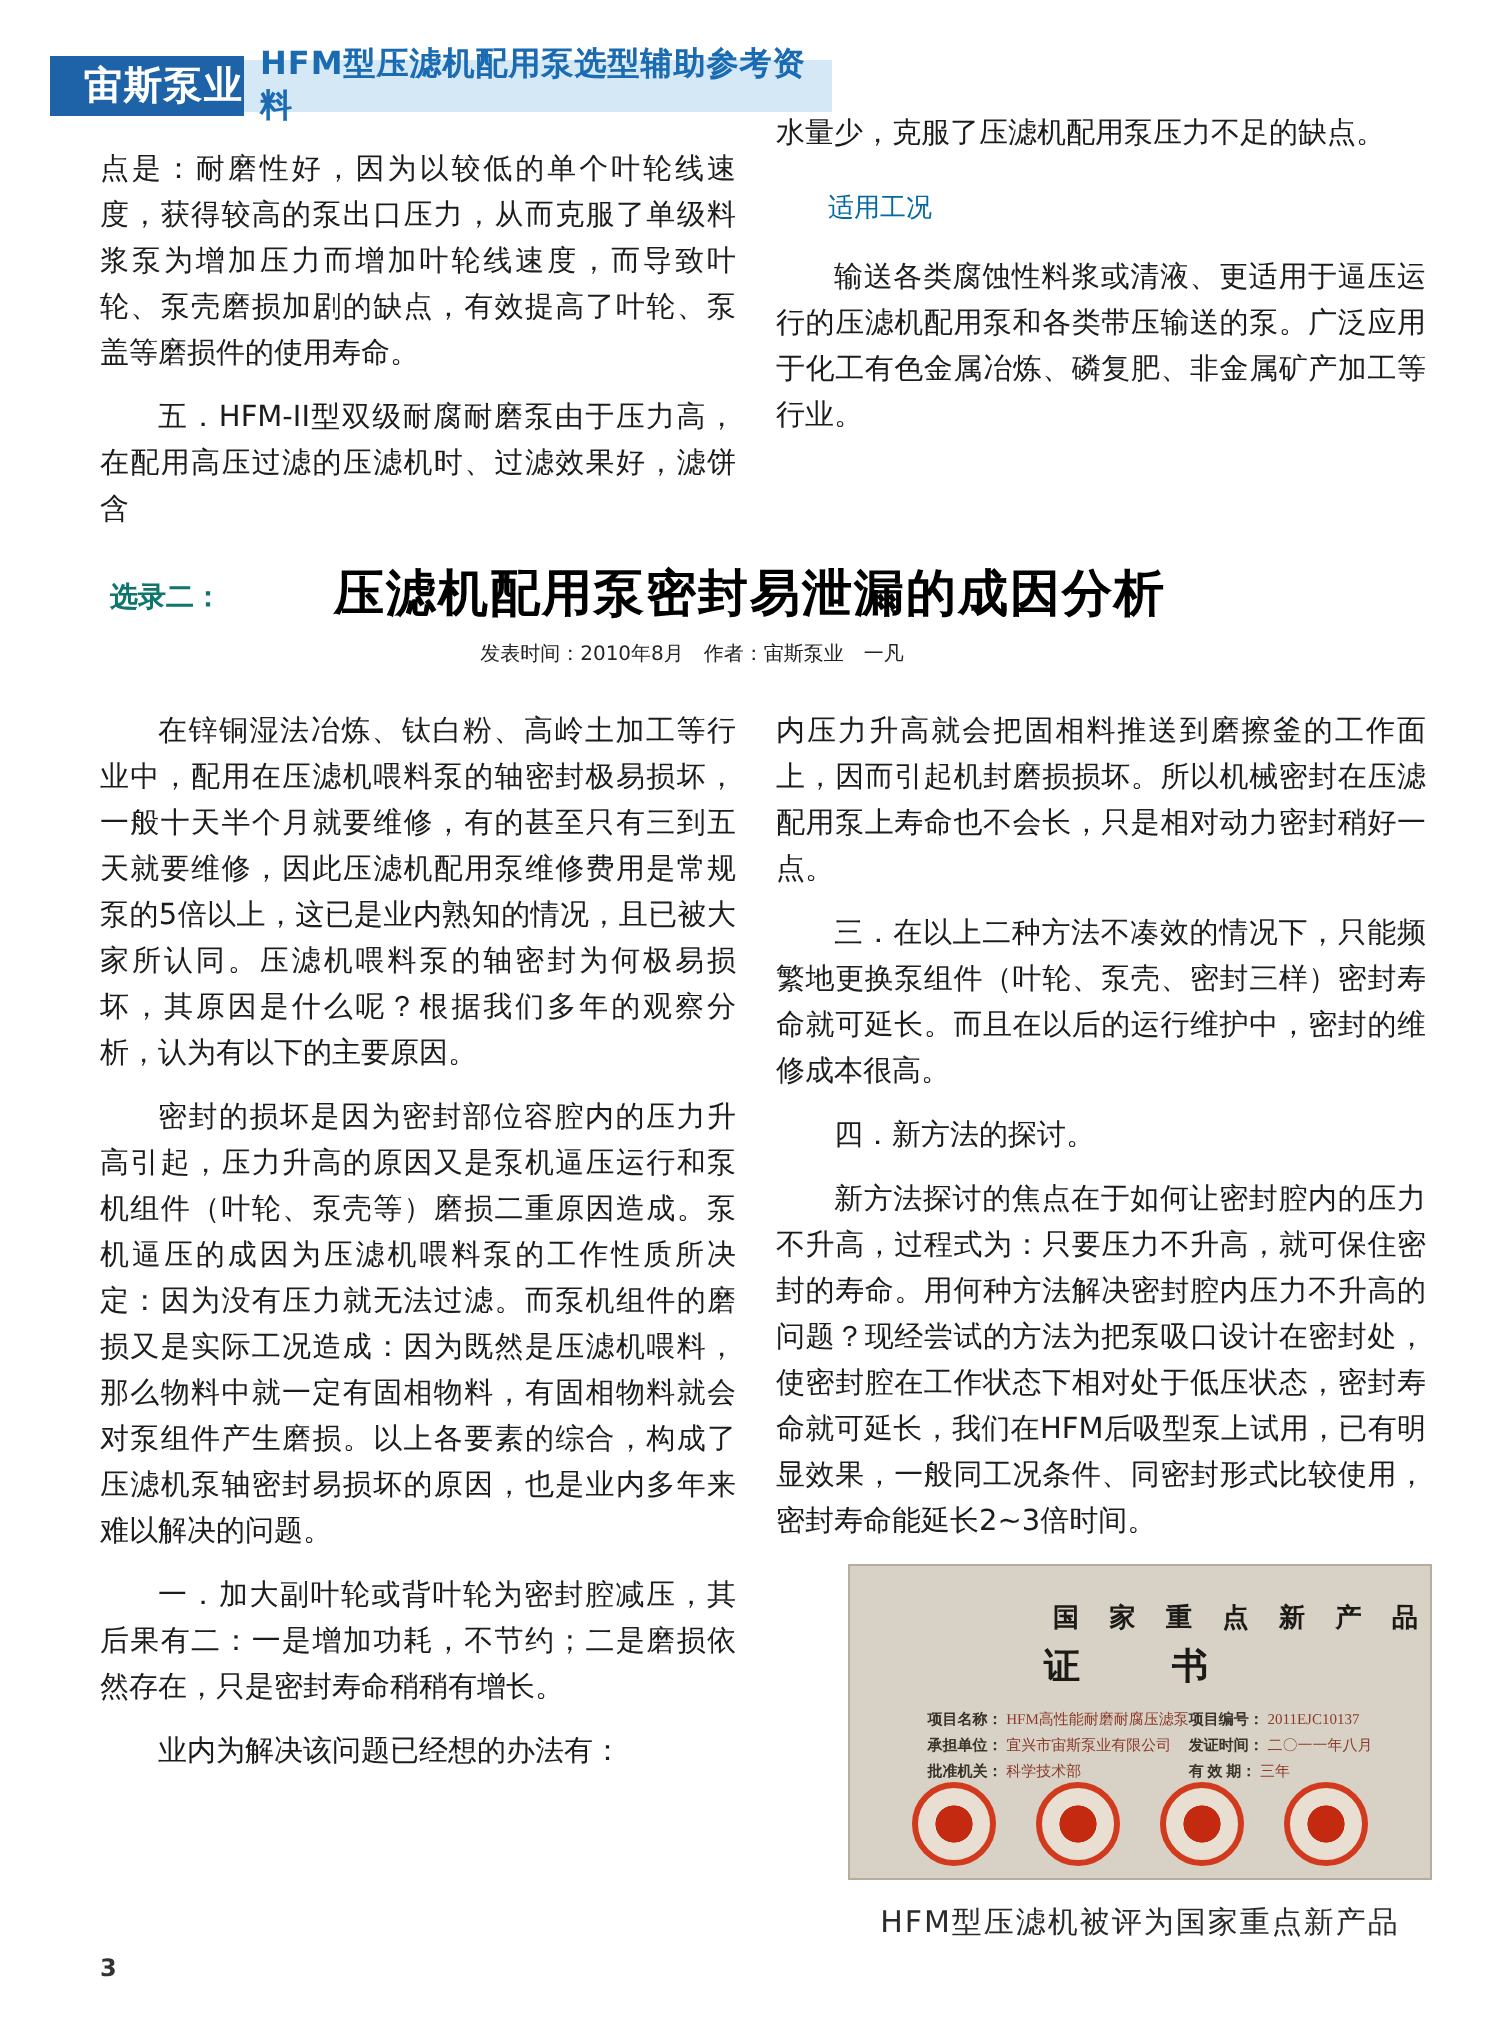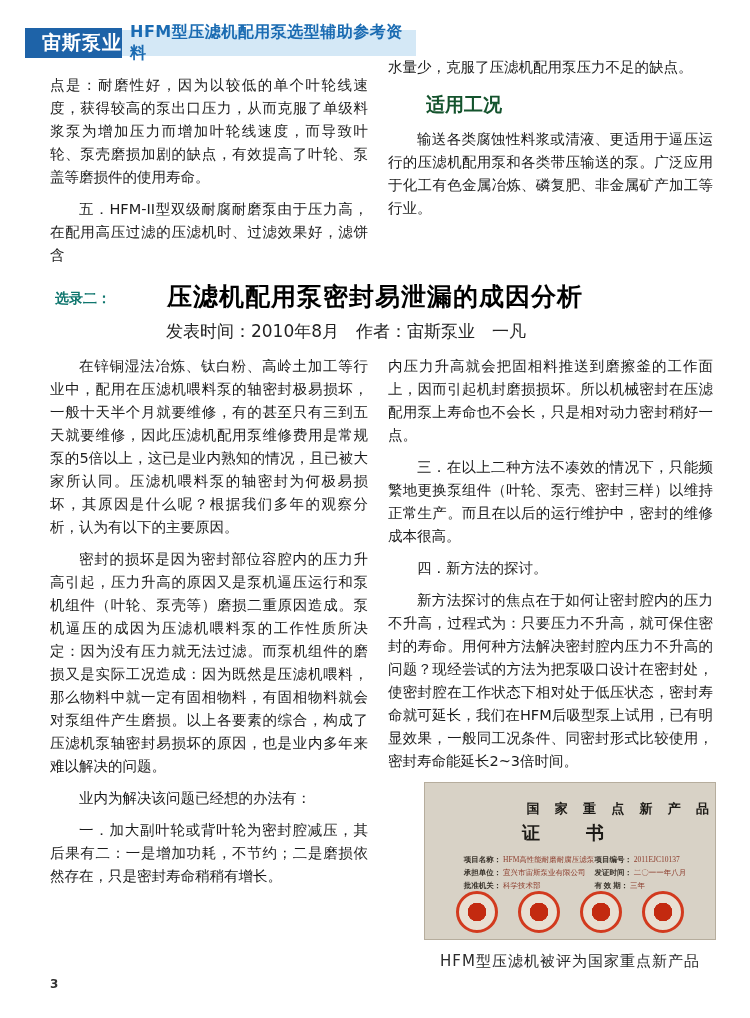--- a/index.html
+++ b/index.html
@@ -32,40 +32,40 @@
     padding-left:8px;
     letter-spacing:0.5px;
   }
   
   .col{position:absolute;font-size:14.5px;line-height:23px;text-align:justify;}
   .intro-left{left:50px;top:74px;width:318px;}
   .intro-right{left:388px;top:56px;width:325px;}
   .col p{margin:0 0 9px 0;text-indent:2em;}
   .col p.no-indent{text-indent:0;}
   .section-heading{
-    font-weight:bold;font-size:19px;
+    font-weight:normal;font-size:13px;
     margin:14px 0 12px 0;
     text-indent:2em;
-    color:#14532d;
+    color:#0369a1;
   }
   
   .excerpt-label{
     position:absolute;left:55px;top:290px;
     color:#0f766e;font-weight:bold;font-size:14px;
   }
   .article-title{
     position:absolute;left:0;top:280px;width:750px;
     text-align:center;
     font-family:"Liberation Serif","DejaVu Serif",serif;
     font-weight:bold;font-size:25px;color:#000;
     letter-spacing:1px;
   }
   .article-meta{
     position:absolute;left:0;top:320px;width:692px;
-    text-align:center;font-size:17px;color:#222;
+    text-align:center;font-size:10px;color:#222;
   }
   
   .article-left{left:50px;top:355px;width:318px;}
   .article-right{left:388px;top:355px;width:325px;}
   
   .certificate{
     width:292px;height:158px;
     margin:4px 0 0 36px;
     background:#d8d2c6;
     border:1px solid #b6ad9d;
@@ -133,27 +133,27 @@
     <p>输送各类腐蚀性料浆或清液、更适用于逼压运行的压滤机配用泵和各类带压输送的泵。广泛应用于化工有色金属冶炼、磷复肥、非金属矿产加工等行业。</p>
   </div>
 
   <div class="excerpt-label">选录二：</div>
   <div class="article-title">压滤机配用泵密封易泄漏的成因分析</div>
   <div class="article-meta">发表时间：2010年8月　作者：宙斯泵业　一凡</div>
 
   <div class="col article-left">
     <p>在锌铜湿法冶炼、钛白粉、高岭土加工等行业中，配用在压滤机喂料泵的轴密封极易损坏，一般十天半个月就要维修，有的甚至只有三到五天就要维修，因此压滤机配用泵维修费用是常规泵的5倍以上，这已是业内熟知的情况，且已被大家所认同。压滤机喂料泵的轴密封为何极易损坏，其原因是什么呢？根据我们多年的观察分析，认为有以下的主要原因。</p>
     <p>密封的损坏是因为密封部位容腔内的压力升高引起，压力升高的原因又是泵机逼压运行和泵机组件（叶轮、泵壳等）磨损二重原因造成。泵机逼压的成因为压滤机喂料泵的工作性质所决定：因为没有压力就无法过滤。而泵机组件的磨损又是实际工况造成：因为既然是压滤机喂料，那么物料中就一定有固相物料，有固相物料就会对泵组件产生磨损。以上各要素的综合，构成了压滤机泵轴密封易损坏的原因，也是业内多年来难以解决的问题。</p>
+    <p>一．加大副叶轮或背叶轮为密封腔减压，其后果有二：一是增加功耗，不节约；二是磨损依然存在，只是密封寿命稍稍有增长。</p>
     <p>业内为解决该问题已经想的办法有：</p>
-    <p>一．加大副叶轮或背叶轮为密封腔减压，其后果有二：一是增加功耗，不节约；二是磨损依然存在，只是密封寿命稍稍有增长。</p>
   </div>
 
   <div class="col article-right">
     <p class="no-indent">内压力升高就会把固相料推送到磨擦釜的工作面上，因而引起机封磨损损坏。所以机械密封在压滤配用泵上寿命也不会长，只是相对动力密封稍好一点。</p>
-    <p>三．在以上二种方法不凑效的情况下，只能频繁地更换泵组件（叶轮、泵壳、密封三样）以维持正常生产。而且在以后的运行维护中，密封的维修成本很高。</p>
+    <p>三．在以上二种方法不凑效的情况下，只能频繁地更换泵组件（叶轮、泵壳、密封三样）密封寿命就可延长。而且在以后的运行维护中，密封的维修成本很高。</p>
     <p>四．新方法的探讨。</p>
     <p>新方法探讨的焦点在于如何让密封腔内的压力不升高，过程式为：只要压力不升高，就可保住密封的寿命。用何种方法解决密封腔内压力不升高的问题？现经尝试的方法为把泵吸口设计在密封处，使密封腔在工作状态下相对处于低压状态，密封寿命就可延长，我们在HFM后吸型泵上试用，已有明显效果，一般同工况条件、同密封形式比较使用，密封寿命能延长2~3倍时间。</p>
 
     <div class="certificate">
       <div class="cert-header">国 家 重 点 新 产 品</div>
       <div class="cert-title">证　书</div>
       <div class="cert-fields">
         <div>
           <div class="cert-field">
             <span class="lbl">项目名称：</span>

